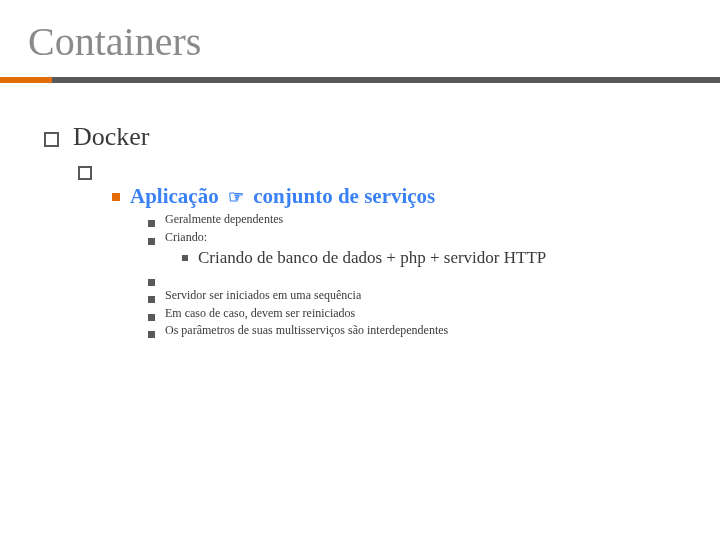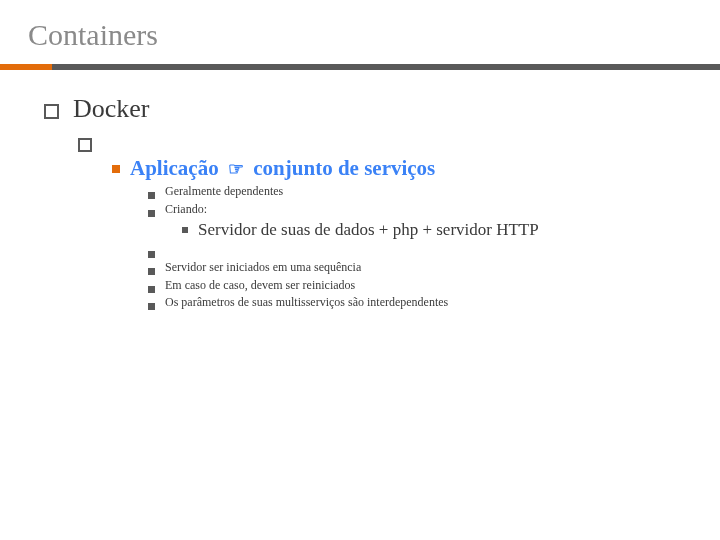--- a/index.html
+++ b/index.html
@@ -12,41 +12,41 @@
     color: #3a3a3a;
     overflow: hidden;
   }
   .slide {
     position: relative;
     width: 720px;
     height: 540px;
     box-sizing: border-box;
   }
   .title {
-    font-size: 30px;
+    font-size: 40px;
     color: #8a8a8a;
     padding: 18px 0 12px 28px;
     font-weight: normal;
   }
   .rule {
     position: relative;
     height: 6px;
     width: 100%;
     background: #595959;
   }
   .rule-accent {
     position: absolute;
     left: 0;
     top: 0;
     width: 52px;
     height: 6px;
     background: #e36c0a;
   }
   .content {
-    padding: 24px 30px 0 44px;
+    padding: 39px 30px 0 44px;
   }
   .l1 {
     font-size: 26px;
     color: #3a3a3a;
     margin: 0 0 6px 0;
     display: flex;
     align-items: flex-start;
   }
   .l1 .bullet {
     display: inline-block;
@@ -165,21 +165,21 @@
       <span>Geralmente dependentes</span>
     </div>
 
     <div class="l4">
       <span class="bullet"></span>
       <span>Criando:</span>
     </div>
 
     <div class="l5">
       <span class="bullet"></span>
-      <span>Servidor de suas de dados + php + servidor HTTP</span>
+      <span>Criando de banco de dados + php + servidor HTTP</span>
     </div>
 
     <div class="l4">
       <span class="bullet"></span>
     </div>
 
     <div class="l4">
       <span class="bullet"></span>
       <span>Servidor ser iniciados em uma sequência</span>
     </div>

